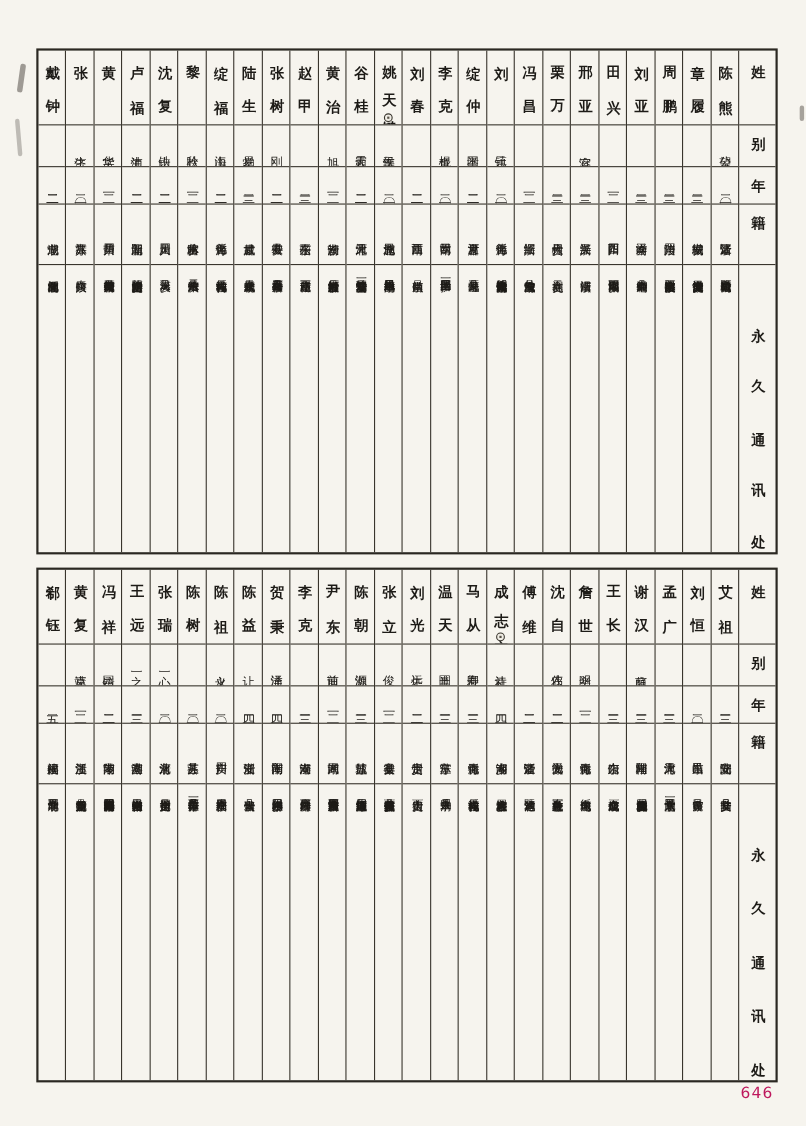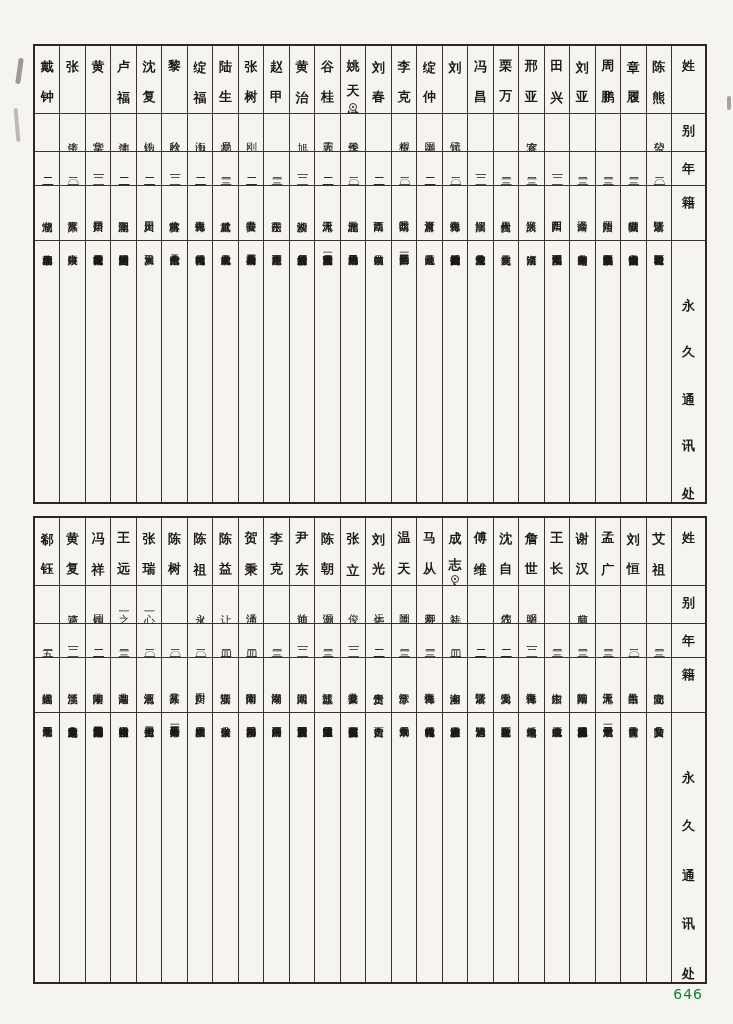--- a/index.html
+++ b/index.html
@@ -41,21 +41,21 @@
 
   .hdr-text { font-weight:700; font-size:13px; }
   .hdr-addr { padding:46px 0 26px; }
 
   .has-mark .name-text { height:calc(100% - 11px); }
   .mark { position:absolute; left:50%; bottom:2px; transform:translateX(-50%);
           width:8px; height:8px; border:1px solid #3a362e; border-radius:50%;
           box-sizing:border-box; background:#efece4; }
   .mark::after { content:""; position:absolute; left:2px; top:2px; width:2px; height:2px; background:#555046; }
 
-  .page-number { position:absolute; right:30px; top:986px; font-size:14px; letter-spacing:1px; color:#15803d; }
+  .page-number { position:absolute; right:30px; top:986px; font-size:14px; letter-spacing:1px; color:#be185d; }
 
   .artifact { position:absolute; background:#55504a; opacity:.55; border-radius:2px; }
   .art1 { left:17px; top:58px;  width:5px; height:26px; transform:rotate(8deg); }
   .art2 { left:15px; top:108px; width:4px; height:34px; transform:rotate(-5deg); opacity:.35; }
   .art3 { right:2px; top:96px;  width:4px; height:14px; opacity:.5; }
 </style>
 </head>
 <body>
 
 <div class="page">

